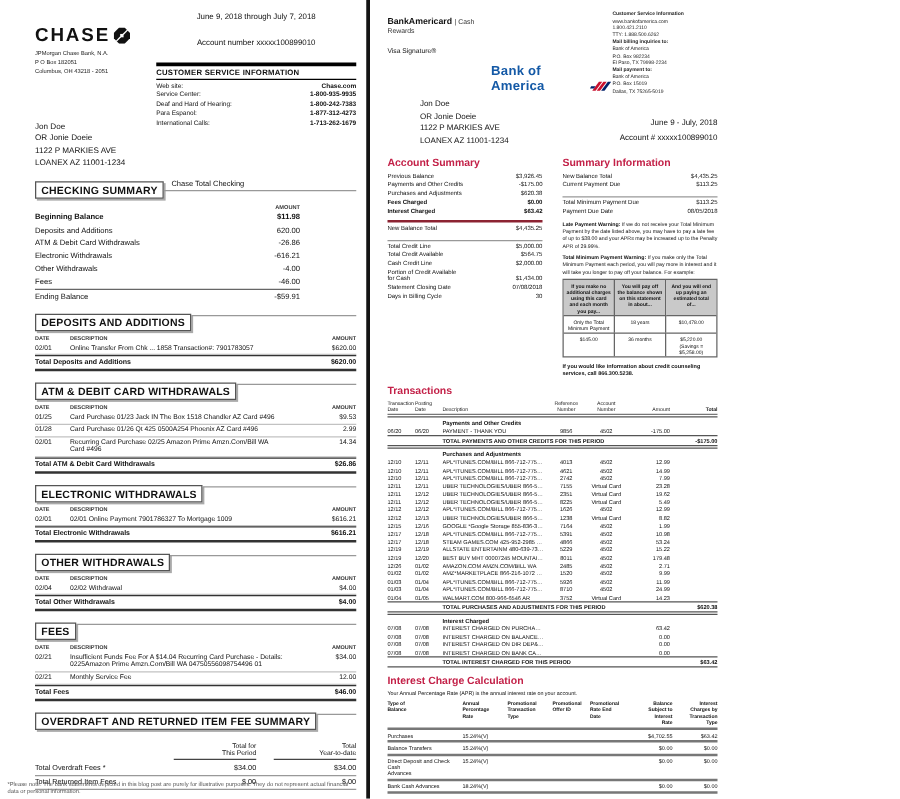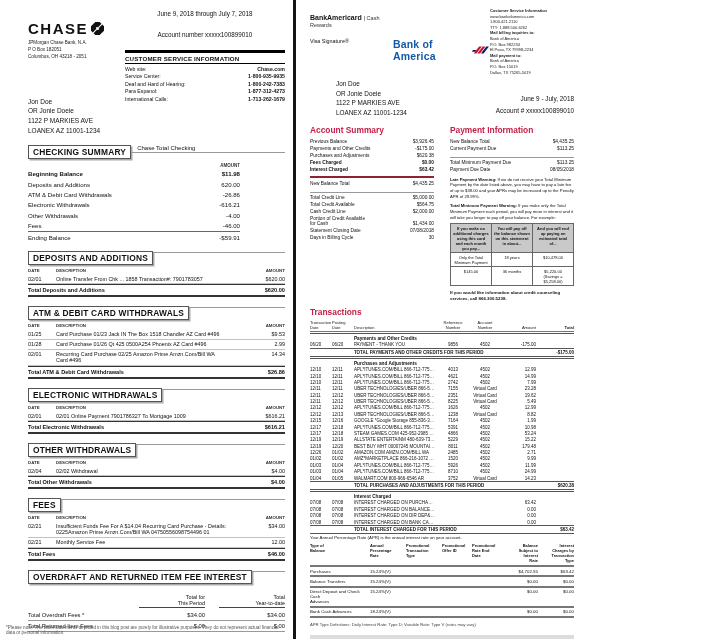--- a/index.html
+++ b/index.html
@@ -55,21 +55,21 @@
   .od-row .lbl{flex:1}
   .od-row .n{width:66px;text-align:right;margin-left:14px}
   .footnote{position:absolute;bottom:4px;left:6px;right:6px;font-size:4.6px;color:#555}
 
   
   .b-head{display:flex;justify-content:space-between}
   .b-card{margin-top:6px}
   .b-card .nm{font-size:7px;font-weight:bold}
   .b-card .sub{font-size:5.5px;color:#333;font-weight:normal}
   .visa{font-size:5.4px;margin-top:10px}
-  .b-logo{display:flex;align-items:center;gap:3px;margin-top:16px}
+  .b-logo{display:flex;align-items:flex-end;gap:3px;margin-top:16px}
   .b-logo-text{color:var(--bofa_blue);font-weight:bold;font-size:10.5px;letter-spacing:.2px}
   .b-svc{width:94px;font-size:4px;line-height:1.4;color:#222}
   .b-svc .b{font-weight:bold}
   .b-sub{display:flex;justify-content:space-between;align-items:flex-end;margin-top:4px}
   .b-recipient{font-size:6.4px;line-height:1.5;margin-left:26px}
   .b-meta{text-align:right;font-size:6.4px;line-height:1.9}
 
   .red-title{color:var(--bofa_red);font-size:8.4px;font-weight:bold;margin:5px 0 3px}
   .two-col{display:flex;gap:16px;margin-top:2px}
   .col{flex:1;min-width:0}
@@ -360,21 +360,21 @@
           </div>
         </div>
       <div class="ctotal">
         <span class="c-desc">Total Fees</span>
         <span class="c-amt">$46.00</span>
       </div>
     </div>
 
     <div>
       <div class="sec-head">
-          <span class="sec-box">OVERDRAFT AND RETURNED ITEM FEE INTEREST</span>
+          <span class="sec-box">OVERDRAFT AND RETURNED ITEM FEE SUMMARY</span>
           <span class="sec-side"></span>
         </div>
       <div class="od-table">
         <div class="od-headrow">
           <span class="od-col">Total for
 This Period</span>
           <span class="od-col">Total
 Year-to-date</span>
         </div>
         <div>
@@ -502,21 +502,21 @@
             </div>
 
             <div class="as-row">
               <span class="lbl">Days in Billing Cycle</span>
               <span>30</span>
             </div>
           </div>
       </div>
 
       <div class="col">
-        <div class="red-title">Payment Information</div>
+        <div class="red-title">Summary Information</div>
         <div>
 
             <div class="as-row">
               <span class="lbl">New Balance Total</span>
               <span>$4,435.25</span>
             </div>
 
             <div class="as-row">
               <span class="lbl">Current Payment Due</span>
               <span>$113.25</span>
@@ -829,20 +829,21 @@
             <span class="tx-tot"></span>
           </div>
         </div>
       <div class="tx-totalrow">
         <span class="lbl">TOTAL INTEREST CHARGED FOR THIS PERIOD</span>
         <span class="tx-tot">$63.42</span>
       </div>
     </div>
 
     <div>
+      <div class="red-title">Interest Charge Calculation</div>
       <div class="ic-note">Your Annual Percentage Rate (APR) is the annual interest rate on your account.</div>
       <div class="ic-headrow">
         <span class="ic-c1">Type of
 Balance</span>
         <span class="ic-c2">Annual
 Percentage
 Rate</span>
         <span class="ic-c3">Promotional
 Transaction
 Type</span>

